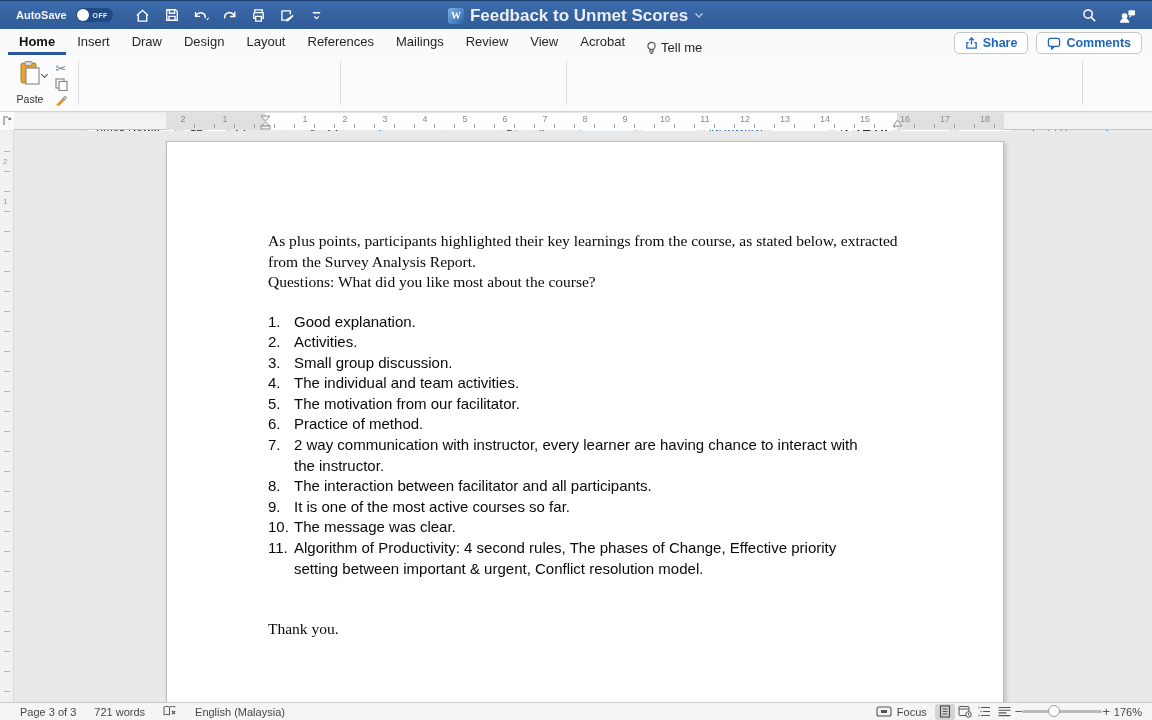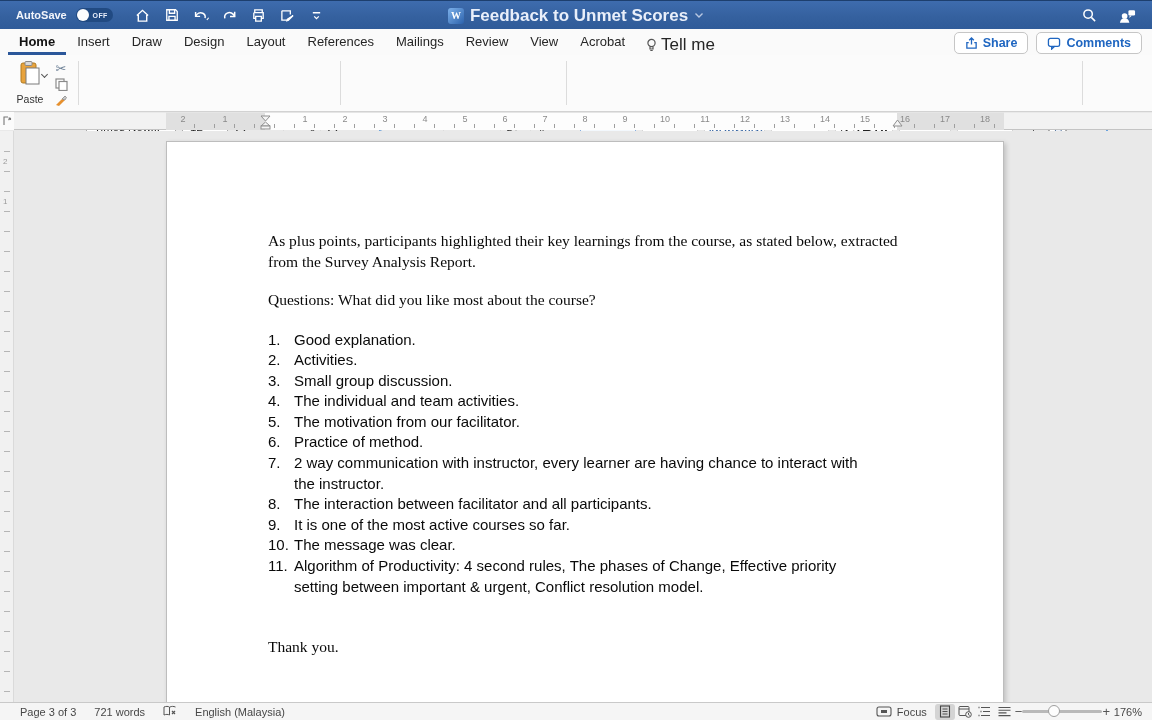--- a/index.html
+++ b/index.html
@@ -21,21 +21,21 @@
   .tb-center { position:absolute; left:0; right:0; top:0; height:29px; display:flex; align-items:center; justify-content:center; gap:6px; pointer-events:none; }
   .wordicon { width:16px; height:16px; border-radius:3px; background:linear-gradient(135deg,#7db1ea,#2c62ac); display:flex; align-items:center; justify-content:center; font-size:10px; font-weight:bold; color:#fff; font-family:"Liberation Serif",serif; }
   .doc-title { font-size:17px; font-weight:bold; color:#e9effa; }
   .tb-right { position:absolute; right:14px; top:0; height:29px; display:flex; align-items:center; gap:16px; }
 
   
   .tabrow { position:absolute; left:0; top:29px; width:1152px; height:26px; background:#fafafa; display:flex; align-items:center; }
   .tabs { display:flex; align-items:flex-end; height:26px; padding-left:8px; }
   .tab { font-size:13px; color:#262626; padding:5px 11px 6px 11px; cursor:default; white-space:nowrap; }
   .tab.active { font-weight:bold; border-bottom:3px solid #2b579a; padding-bottom:3px; color:#111; }
-  .tellme { display:flex; align-items:center; gap:4px; font-size:17px; color:#262626; padding:0 10px; }
+  .tellme { display:flex; align-items:center; gap:4px; font-size:13px; color:#262626; padding:0 10px; }
   .tabrow-right { position:absolute; right:10px; top:3px; display:flex; gap:8px; }
   .pill-btn { display:flex; align-items:center; gap:5px; height:22px; padding:0 10px; background:#fff; border:1px solid #c6c6c6; border-radius:5px; font-size:12.5px; color:#1f66c1; font-weight:bold; }
 
   
   .ribbon { position:absolute; left:0; top:55px; width:1152px; height:57px; background:#fbfbfb; border-bottom:1px solid #d2d2d2; }
   .rdiv { position:absolute; top:6px; width:1px; height:44px; background:#dcdcdc; }
   .ricon { display:inline-flex; align-items:center; justify-content:center; }
   .paste { position:absolute; left:10px; top:5px; width:40px; text-align:center; }
   .paste-label { font-size:10.5px; color:#333; margin-top:3px; }
   .clip-col { position:absolute; left:52px; top:6px; display:flex; flex-direction:column; gap:2px; }
@@ -71,21 +71,21 @@
   .vruler .vt { position:absolute; left:4px; width:6px; height:1px; background:#b5b5b5; }
   .vnum { position:absolute; left:3px; font-size:8px; color:#9a9a9a; }
   .indent-marker { position:absolute; top:2px; }
 
   
   .docarea { position:absolute; left:14px; top:131px; width:1138px; height:571px; background:#e9e9e9; overflow:hidden; }
   .page { position:absolute; left:152px; top:10px; width:838px; height:600px; background:#fff; border:1px solid #bdbdbd; box-shadow:2px 2px 5px rgba(0,0,0,.18); }
   .content { position:absolute; left:101px; top:0; width:640px; }
   .serif { font-family:"Liberation Serif","DejaVu Serif",serif; font-size:15.5px; color:#090909; line-height:20.5px; }
   .para1 { margin-top:89px; width:635px;font-family:Liberation Serif, serif; }
-  .question { margin-top:18px; }
+  .question { margin-top:0; }
   .list { margin-top:19px; }
   .li { display:flex; font-size:15px; line-height:20.6px; color:#0a0a0a; }
   .num { width:26px; flex:none; }
   .litxt { width:578px; }
   .closing { margin-top:40px; }
 
   
   .statusbar { position:absolute; left:0; top:702px; width:1152px; height:18px; background:#f5f5f5; border-top:1px solid #c9c9c9; display:flex; align-items:center; font-size:11px; color:#474747; }
   .sb-left { display:flex; align-items:center; gap:18px; padding-left:20px; }
   .sb-right { position:absolute; right:10px; display:flex; align-items:center; }

